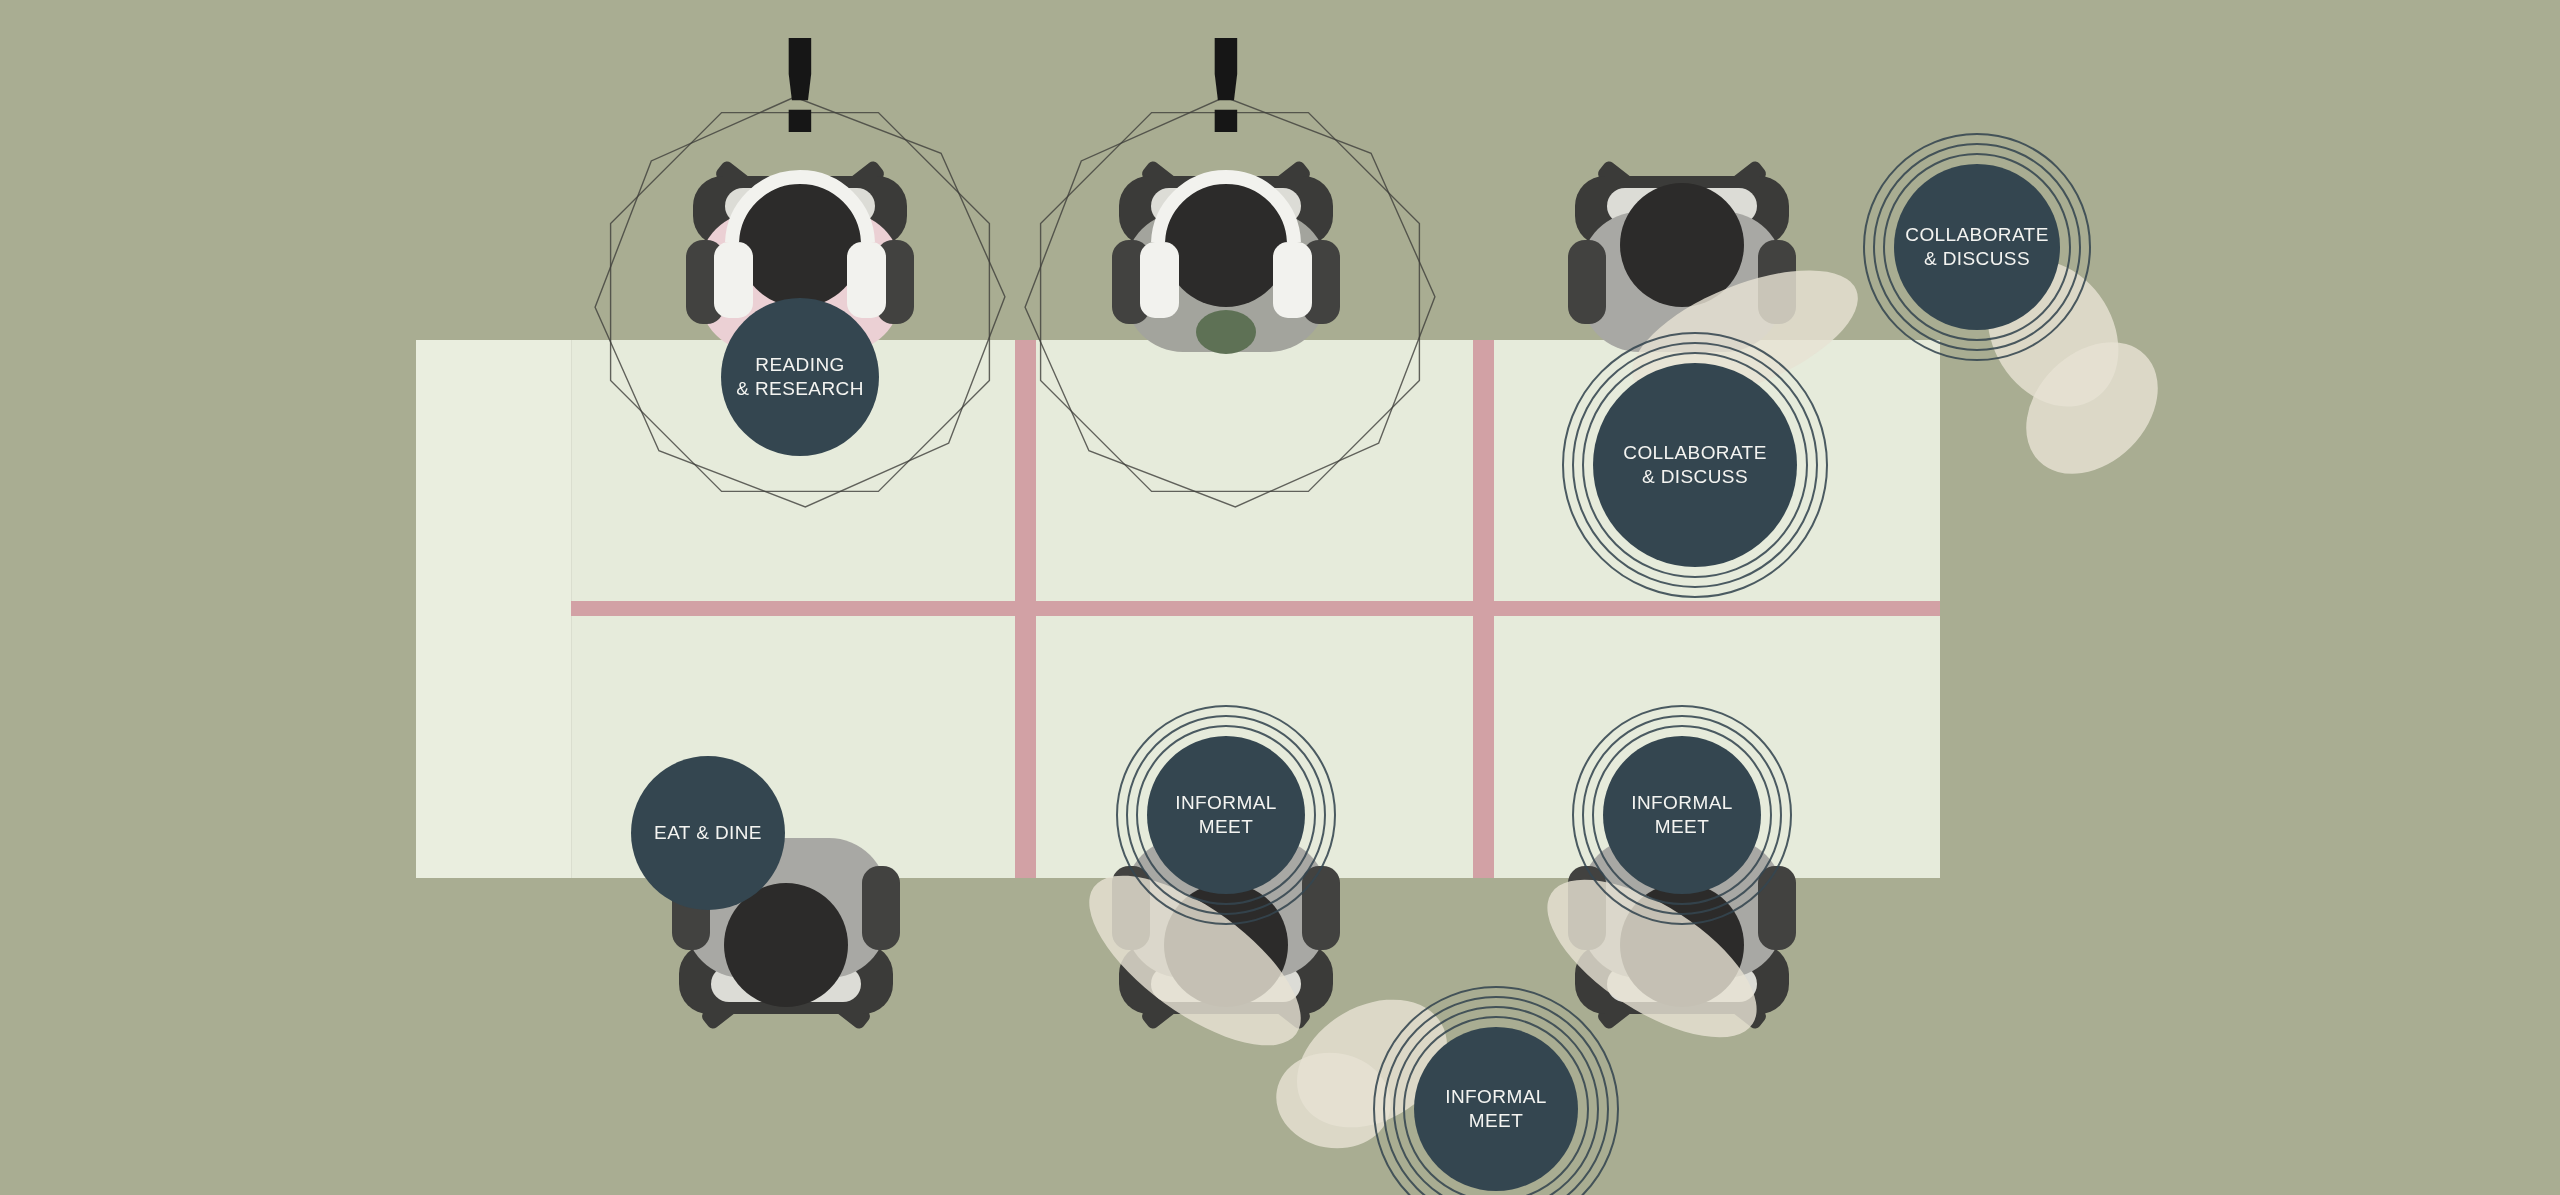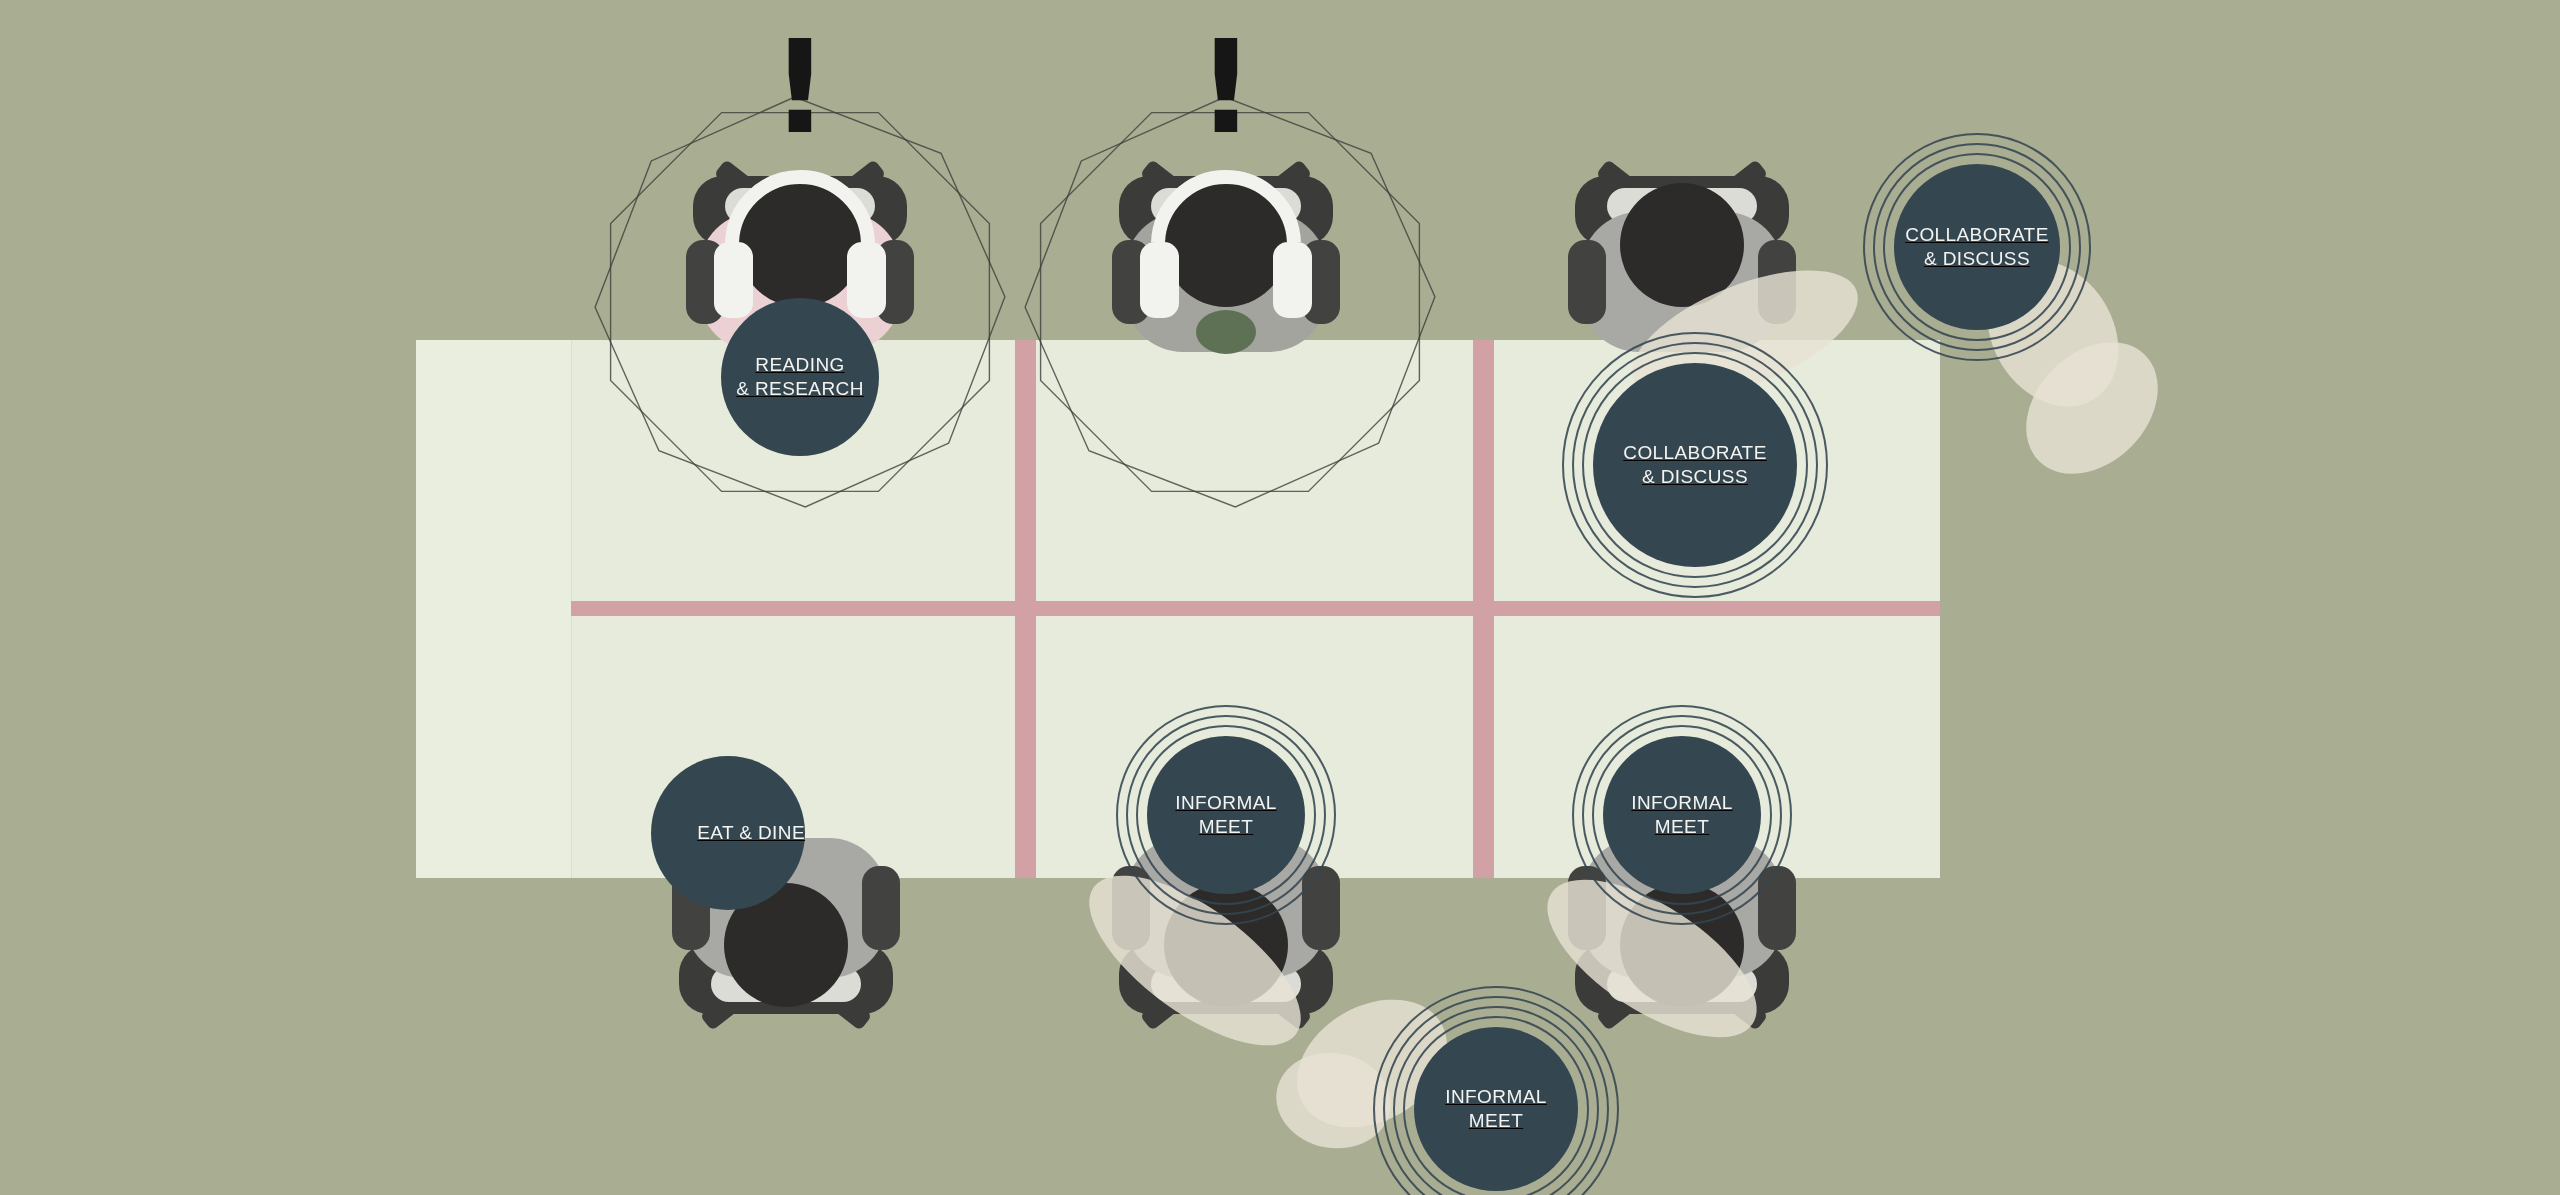--- a/index.html
+++ b/index.html
@@ -47,21 +47,21 @@
     border-radius:50%; border:14px solid #f2f2ee; box-sizing:border-box;
     clip-path:inset(0 0 52% 0); }
   .cup { position:absolute; top:66px; width:39px; height:76px; border-radius:15px; background:#f2f2ee; }
   .cup-l { left:36px; } .cup-r { right:36px; }
 
   
   .beige { position:absolute; background:#e7e2d3; border-radius:50%; opacity:0.82; z-index:30; }
 
   
   .badge { position:absolute; transform:translate(-50%,-50%); background:#344650;
-    border-radius:50%; display:flex; align-items:center; justify-content:center; z-index:40;text-decoration:underline; }
+    border-radius:50%; display:flex; align-items:center; justify-content:center; z-index:40; }
   .badge-text { font-size:19px; line-height:1.28; letter-spacing:0.4px; color:#f4f4f1;
     text-align:center; white-space:pre-line; }
   .ring { position:absolute; border:2px solid rgba(52,70,80,0.88); border-radius:50%; pointer-events:none; }
   .r1 { inset:-11px; } .r2 { inset:-21px; } .r3 { inset:-31px; } .r4 { inset:-41px; }
 
   
   .excl { position:absolute; transform:translateX(-50%);
     font-family:"DejaVu Sans", sans-serif; font-weight:700; font-size:128px; line-height:1;
     color:#161616; z-index:50; }
 </style>
@@ -183,21 +183,21 @@
   </div>
 
   <div class="badge" style="left:1977px; top:247px; width:166px; height:166px;">
     <i class="ring r1"></i>
     <i class="ring r2"></i>
     <i class="ring r3"></i>
     <span class="badge-text">COLLABORATE
 &amp; DISCUSS</span>
   </div>
 
-  <div class="badge" style="left:728px; top:833px; width:154px; height:154px;justify-content:flex-end;">
+  <div class="badge" style="left:708px; top:833px; width:154px; height:154px;">
     <span class="badge-text">EAT &amp; DINE</span>
   </div>
 
 
   <div class="badge" style="left:1226px; top:815px; width:158px; height:158px;">
     <i class="ring r1"></i>
     <i class="ring r2"></i>
     <i class="ring r3"></i>
     <span class="badge-text">INFORMAL
 MEET</span>

